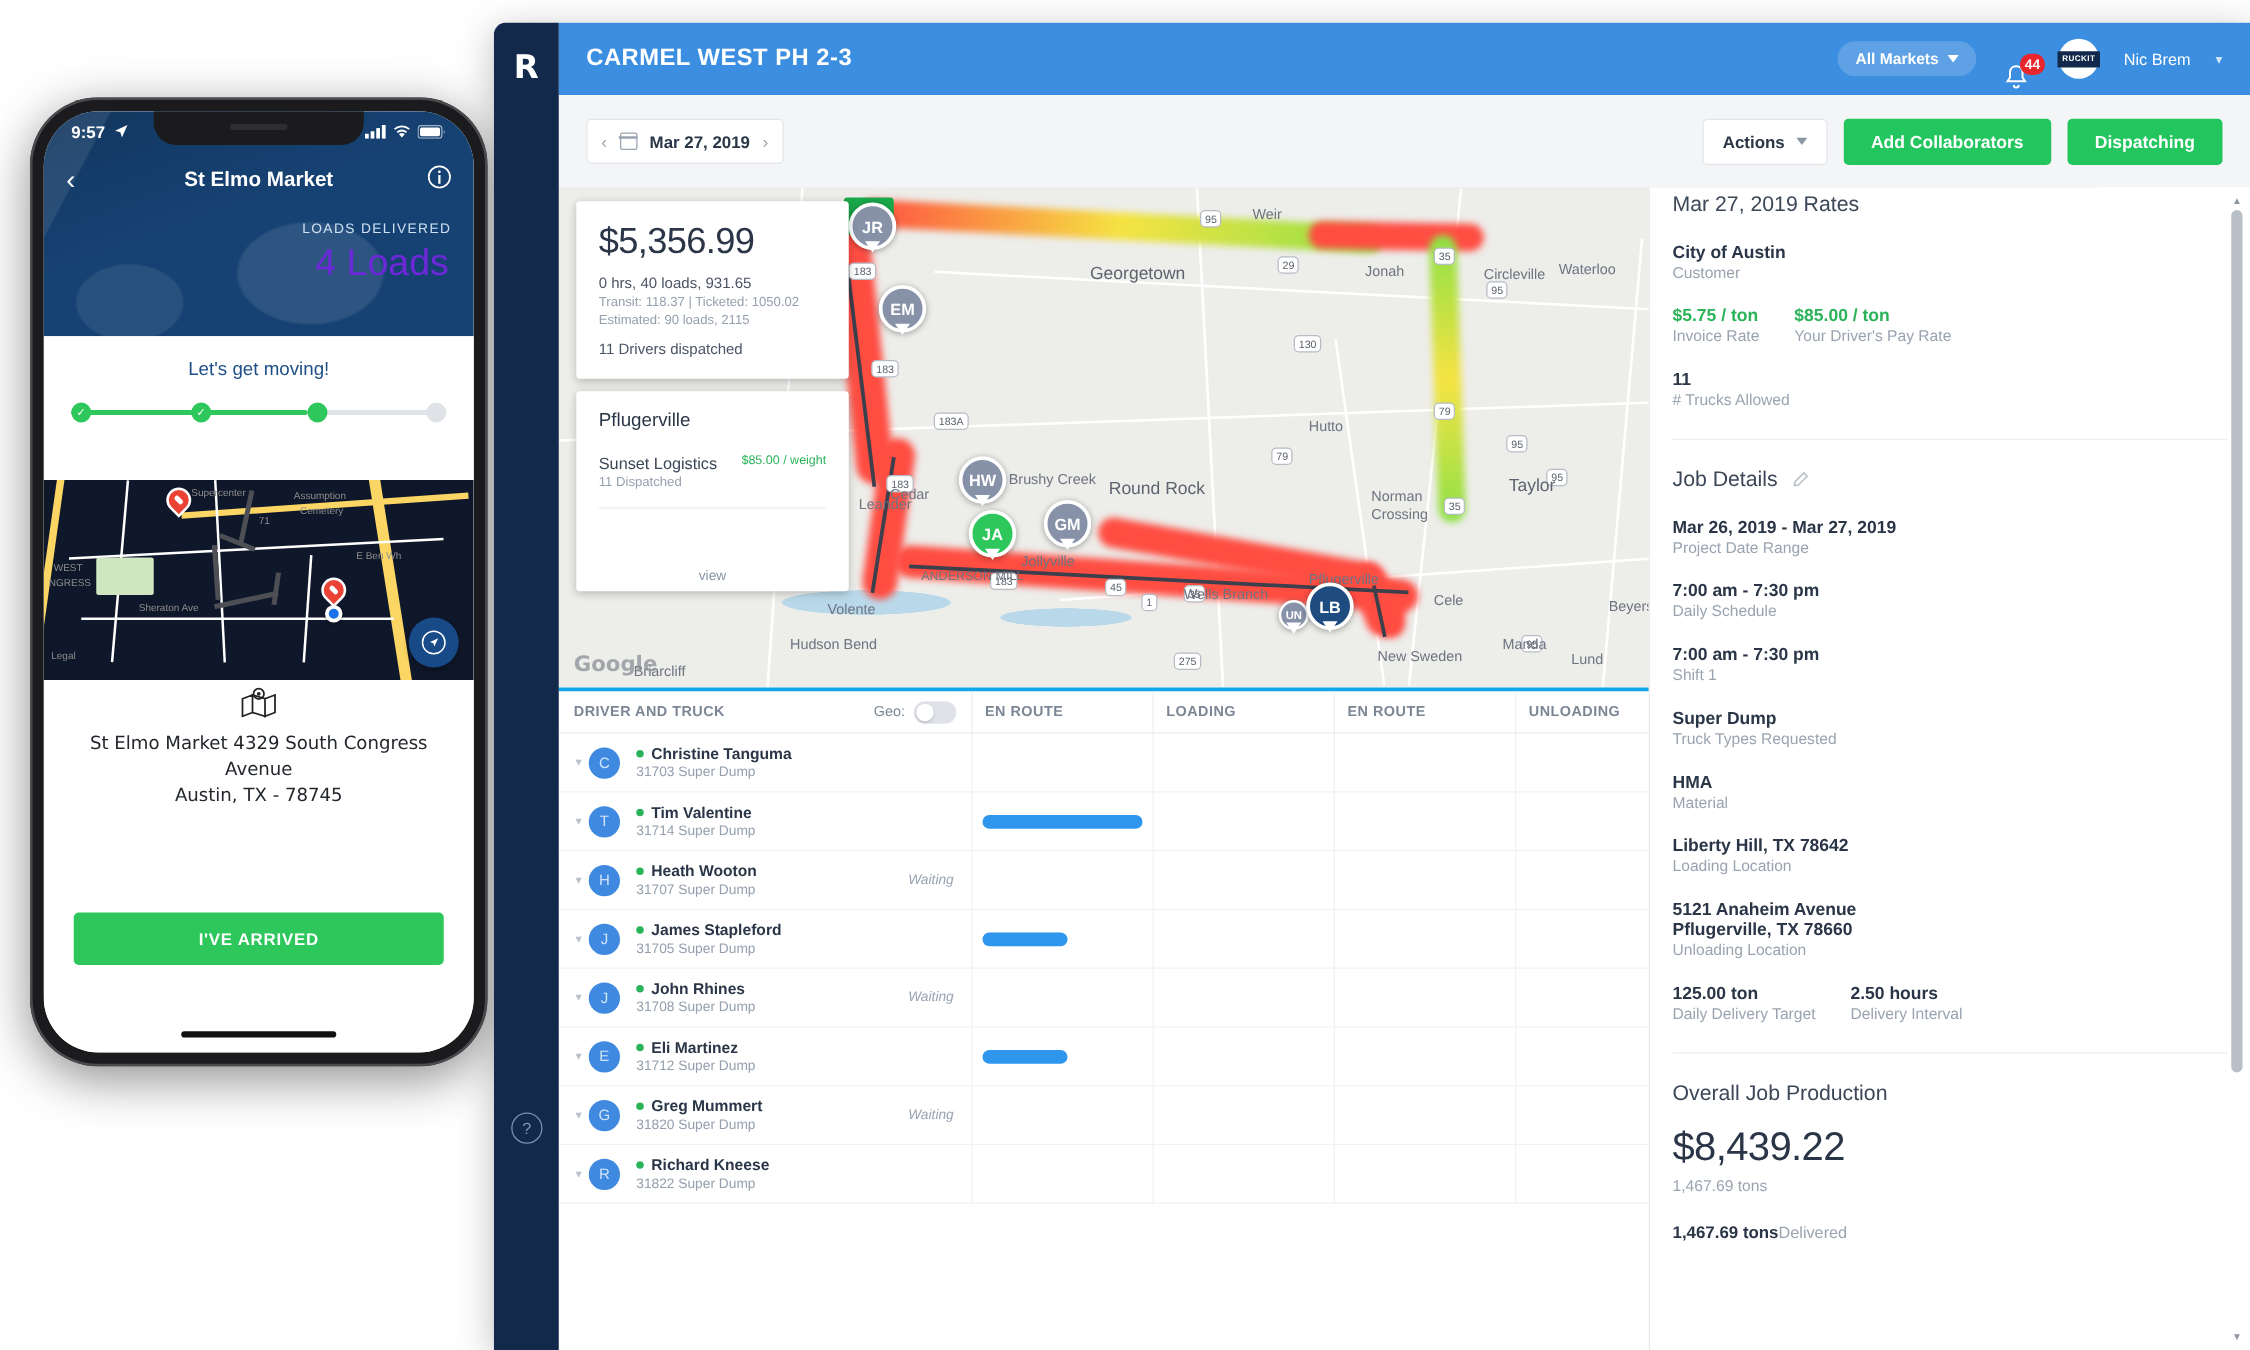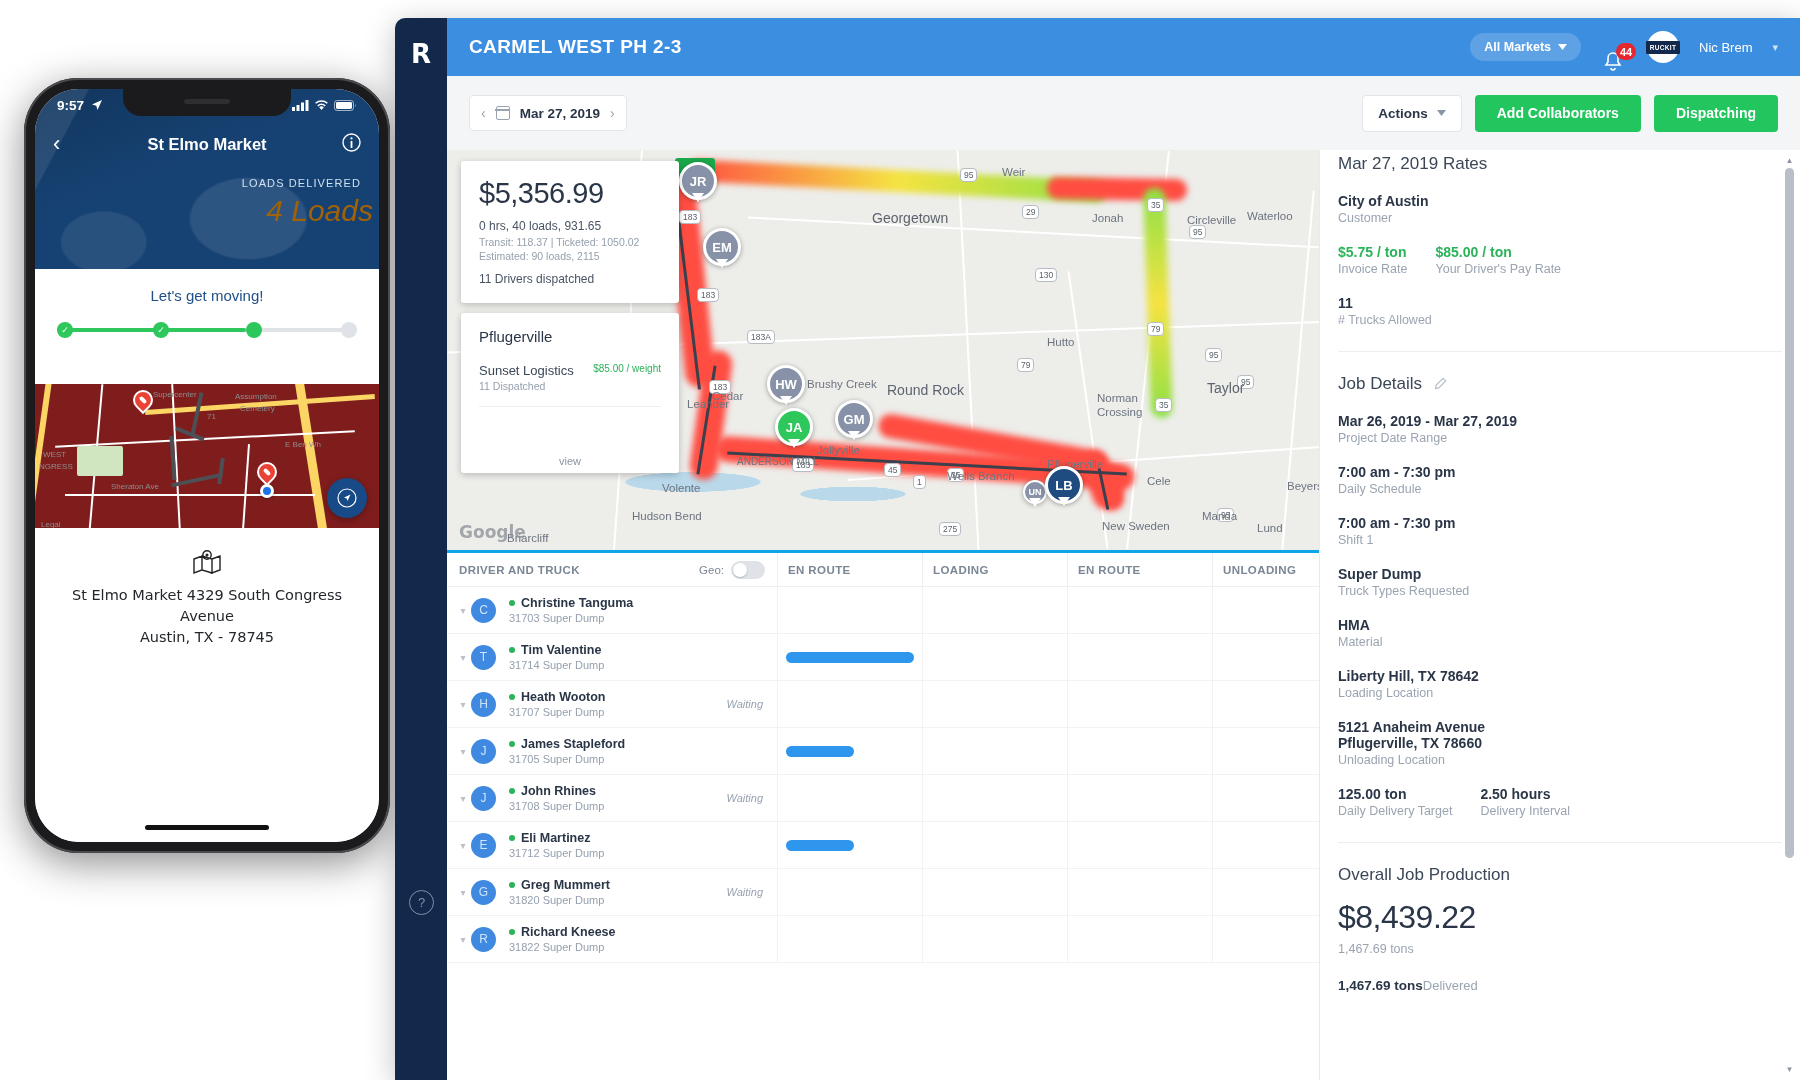--- a/index.html
+++ b/index.html
@@ -195,31 +195,31 @@
   .pstat { position:absolute; left:0; right:0; top:5px; height:22px; display:flex;
     align-items:center; justify-content:space-between; padding:0 22px; color:#fff;
     font-size:13.5px; font-weight:bold; z-index:6; }
   .pnav { position:absolute; left:0; right:0; top:38px; height:34px; display:flex;
     align-items:center; padding:0 18px; z-index:6; }
   .pback { color:#fff; font-size:22px; }
   .ptitle { position:absolute; left:0; right:0; text-align:center; color:#fff; font-size:16.5px;
     font-weight:bold; }
   .ploads-l { position:absolute; right:18px; top:88px; color:#cfe0f2; font-size:11px;
     letter-spacing:1.1px; z-index:6; }
-  .ploads-v { position:absolute; right:6px; top:105px; color:#a16207; font-size:30px;
-    font-weight:300; z-index:6;font-style:italic; }
+  .ploads-v { position:absolute; right:20px; top:105px; color:#6d28d9; font-size:30px;
+    font-weight:300; z-index:6; }
   .pbody { position:absolute; left:0; right:0; top:180px; bottom:0; background:#fff; }
   .pmoving { text-align:center; font-size:15px; color:#1f4f87; padding-top:18px; }
   .pprog { position:relative; margin:18px 22px 0; height:16px; }
   .pprog-track { position:absolute; left:0; right:0; top:6px; height:4px; background:#dfe3e8; border-radius:3px; }
   .pprog-fill { position:absolute; left:0; top:6px; width:63%; height:4px; background:#2ec75c; border-radius:3px; }
   .pnode { position:absolute; top:0; width:16px; height:16px; border-radius:50%; background:#2ec75c;
     color:#fff; font-size:9px; display:flex; align-items:center; justify-content:center; }
   .pnode.empty { background:#dfe3e8; }
-  .pmap { position:absolute; left:0; right:0; top:115px; height:144px; background:#7f1d1d; overflow:hidden; }
+  .pmap { position:absolute; left:0; right:0; top:115px; height:160px; background:#0f172a; overflow:hidden; }
   .pmap-road { position:absolute; background:#fff; }
   .pmap-hw { position:absolute; background:#fbd665; }
   .pmap-route { position:absolute; background:#4d4f55; }
   .pmap-lbl { position:absolute; font-size:8px; color:#8d8d8d; }
   .pmarker { position:absolute; width:20px; height:20px; border-radius:50% 50% 50% 0;
     transform:rotate(-45deg); background:#ea4335; border:2px solid #fff; }
   .pmarker i { position:absolute; left:50%; top:4px; margin-left:-2px; width:4px; height:8px;
     background:#fff; border-radius:2px; }
   .pdot-blue { position:absolute; width:14px; height:14px; border-radius:50%; background:#1a73e8;
     border:3px solid #fff; box-shadow:0 1px 3px rgba(0,0,0,.35); }
@@ -802,17 +802,18 @@
             <path d="M2 10l8-3v14l-8 3zM10 7l10 3v14l-10-3zM20 10l8-3v14l-8 3z" fill="none" stroke="#222" stroke-width="1.4"></path>
             <circle cx="15" cy="6" r="4.2" fill="none" stroke="#222" stroke-width="1.4"></circle>
             <circle cx="15" cy="6" r="1.5" fill="#222"></circle>
           </svg>
         </div>
         <div class="paddr">
           <span>St Elmo Market 4329 South Congress Avenue</span><br>
           <span>Austin, TX - 78745</span>
         </div>
 
+        <div class="parrived">I'VE ARRIVED</div>
         <div class="phomebar"></div>
       </div>
     </div>
   </div>
 </div>
 
 </body></html>

